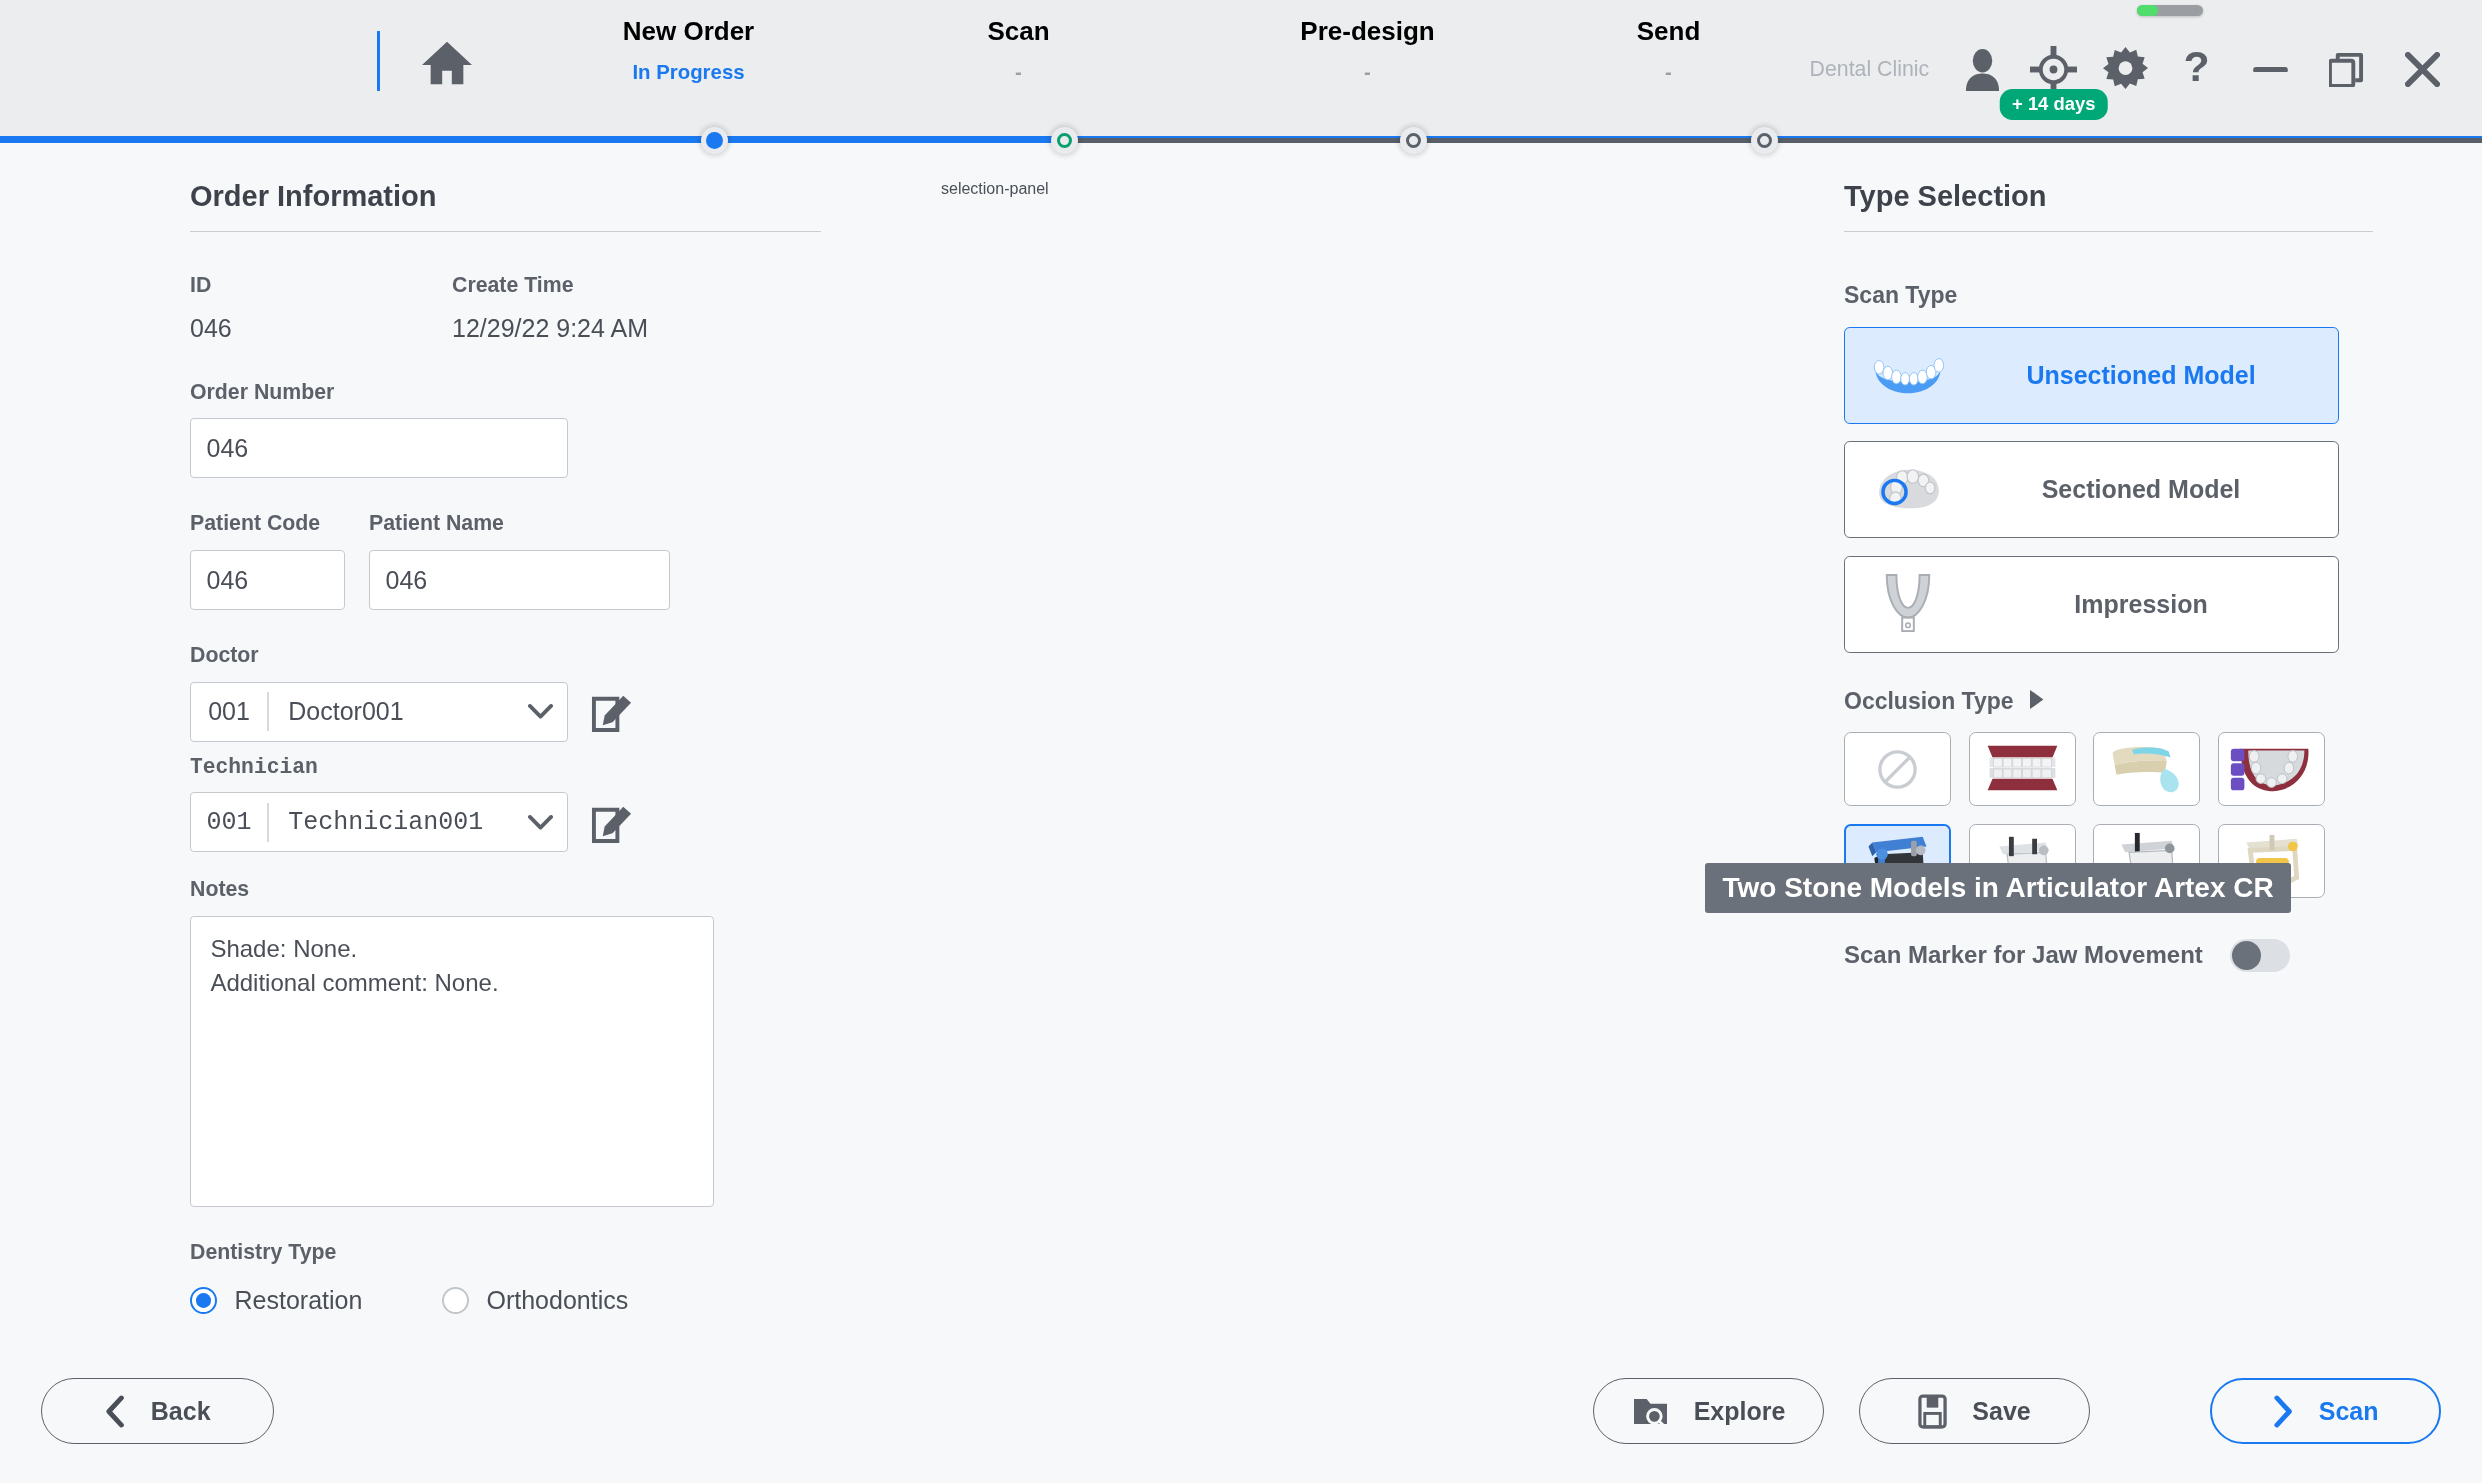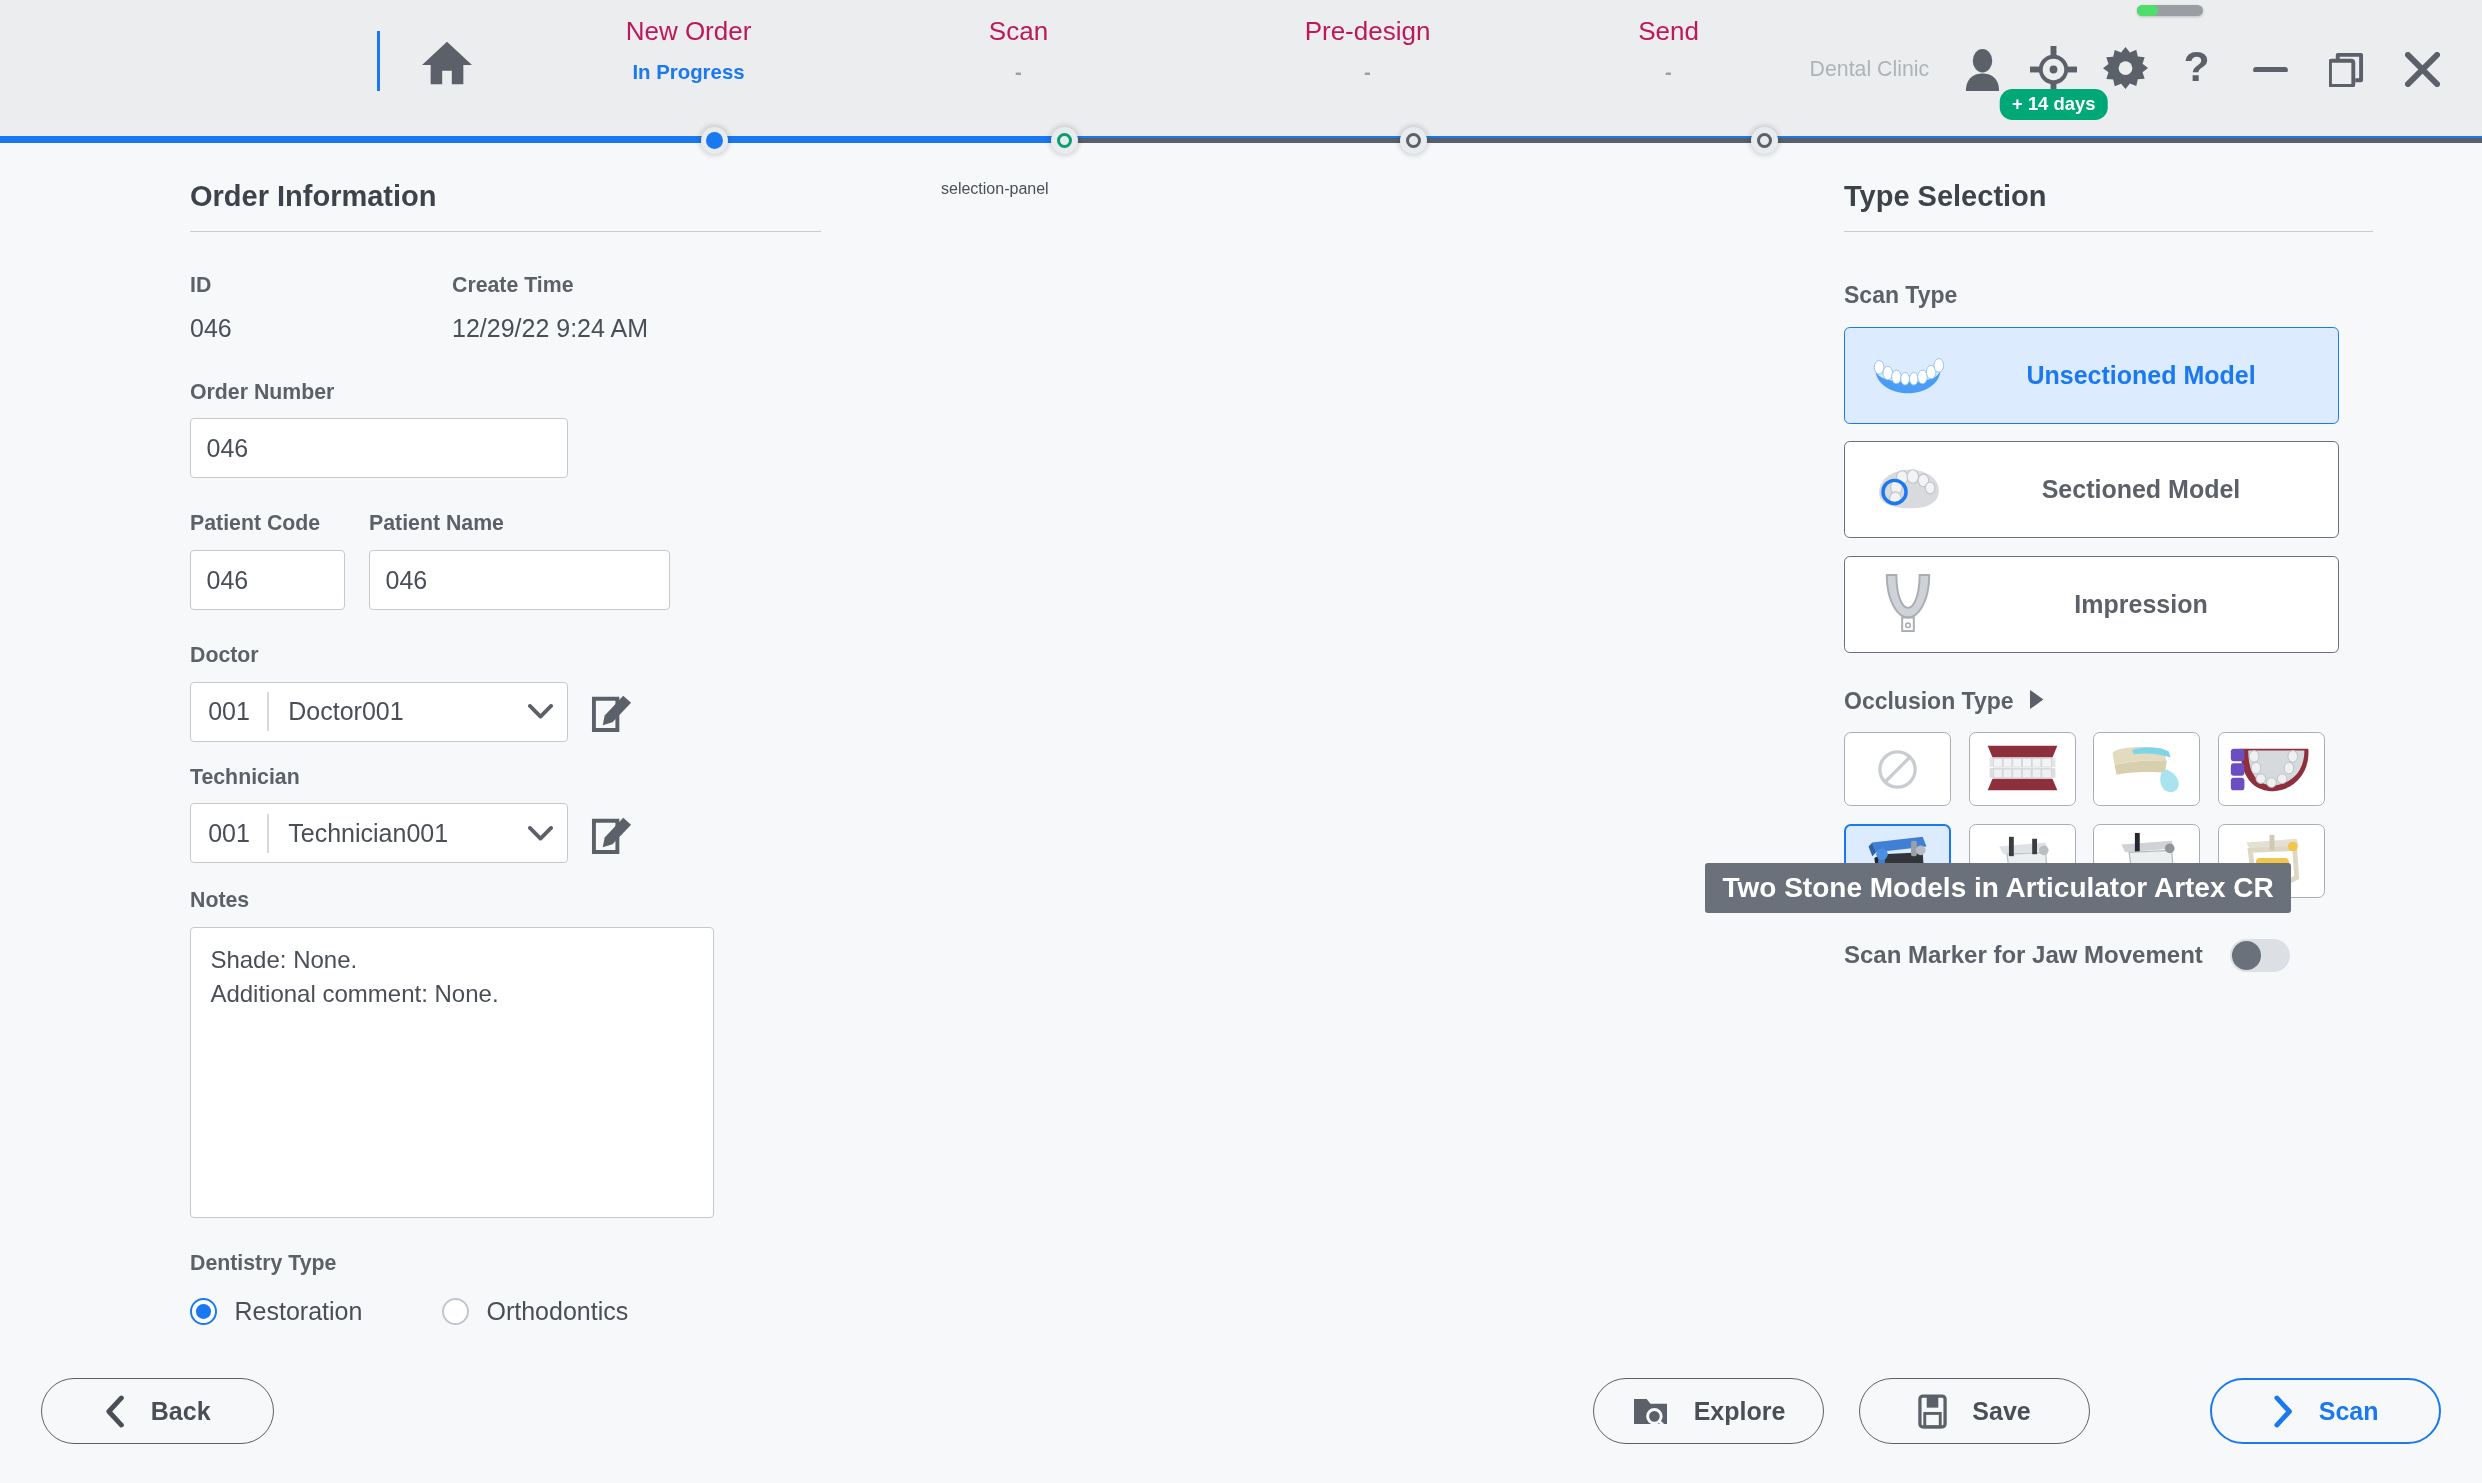--- a/index.html
+++ b/index.html
@@ -39,21 +39,21 @@
     position: absolute; left: 417px; top: 33px;
     width: 60px; height: 60px; display: flex; align-items: center; justify-content: center;
     cursor: pointer;
   }
 
   
   .steps { position: absolute; left: 543px; top: 15.5px; width: 1281px; height: 122px; }
   .step {
     position: absolute; top: 0; width: 291px; text-align: center;
   }
-  .step-title { font-size: 26px; font-weight: normal; color: #be185d; }
+  .step-title { font-size: 26px; font-weight: bold; color: #000000; }
   .step-sub { font-size: 20.4px; font-weight: bold; color: #9aa0a8; margin-top: 14.6px; }
   .step-sub.active { color: #1a79f0; }
 
   .track { position: absolute; left: 0; top: 139px; width: 2482px; height: 3.9px; }
   .track-fill {
     position: absolute; left: 0; top: -1px; height: 4.9px; background: #1a79f0;
   }
   .track-rest {
     position: absolute; top: -1px; height: 4.9px; background: #595f68;
   }
@@ -334,21 +334,21 @@
       </div>
       <div class="edit-btn">
         <svg width="43" height="43" viewBox="0 0 44 44">
           <path d="M3 9 h24 v32 h-24 z" fill="none" stroke="#5c6169" stroke-width="4"></path>
           <path d="M14 26 L33 6 L41 13 L22 33 L12 36 Z" fill="#5c6169"></path>
         </svg>
       </div>
     </div>
   </div>
 
-  <div style="margin-top:23px;">
+  <div style="margin-top:13px;font-family:Liberation Mono, monospace;">
     <div class="fld-label">Technician</div>
     <div style="display:flex; align-items:center; margin-top:13.6px;">
       <div class="sel-box" style="width:378px;">
         <div class="sel-code">001</div>
         <div class="sel-sep"></div>
         <div class="sel-name">Technician001</div>
         <div class="sel-caret">
           <svg width="25" height="15.5" viewBox="0 0 26 16">
               <path d="M2 2 L13 13 L24 2" fill="none" stroke="#5c6169" stroke-width="4" stroke-linecap="round" stroke-linejoin="round"></path>
             </svg>

